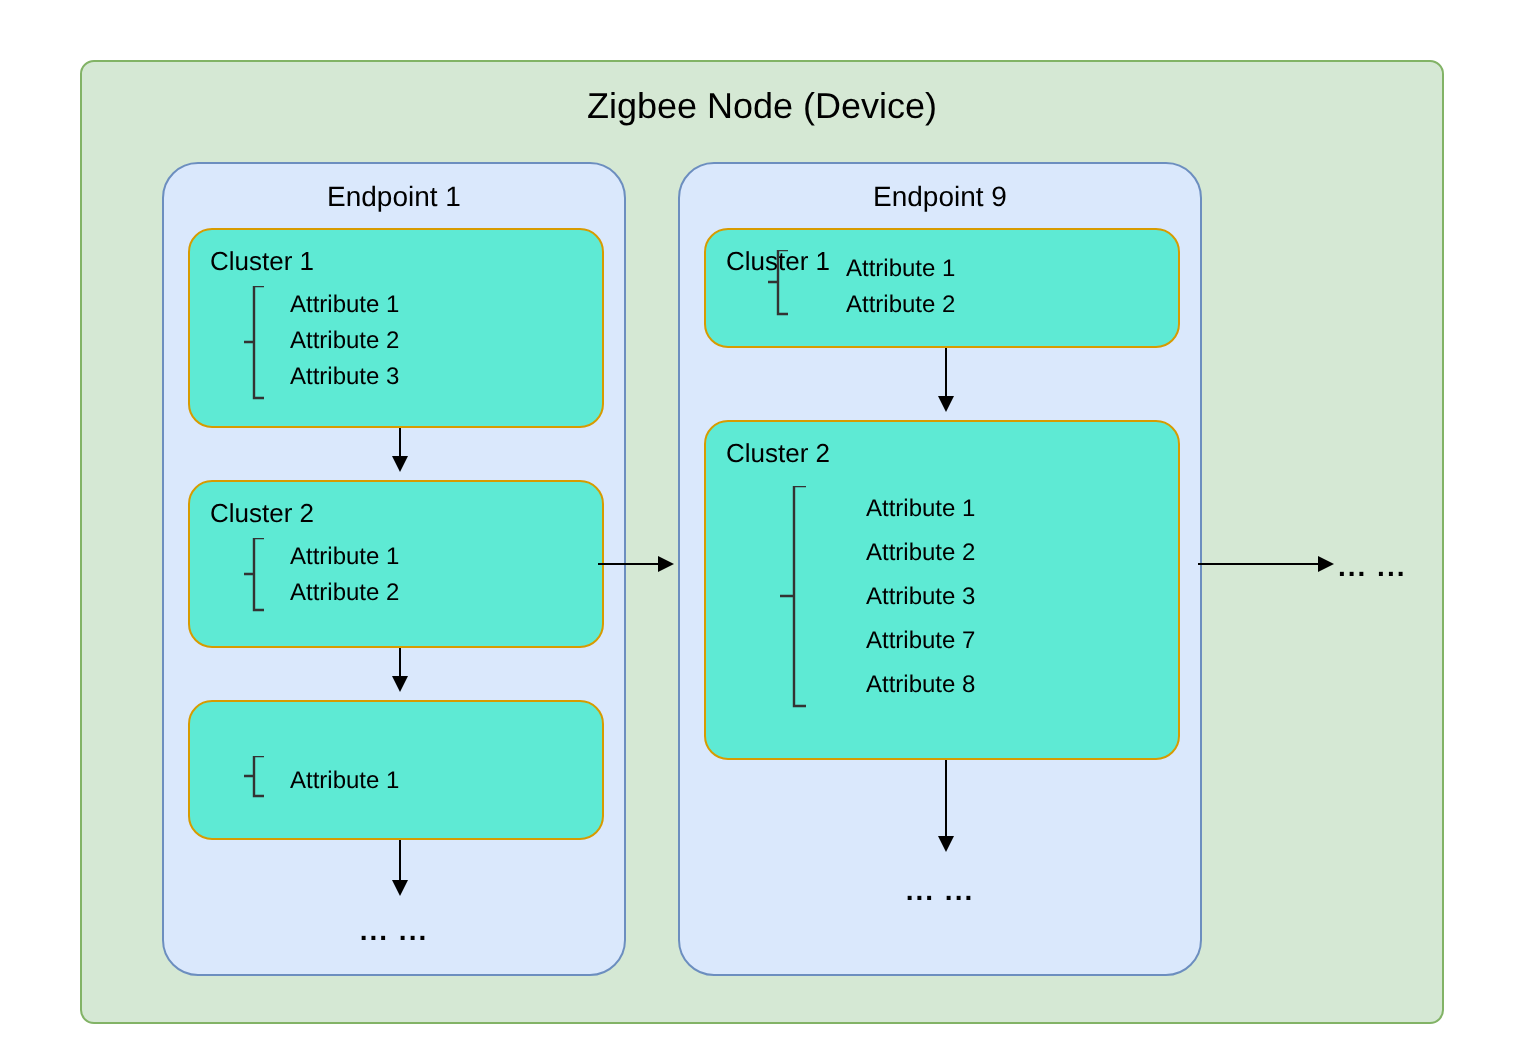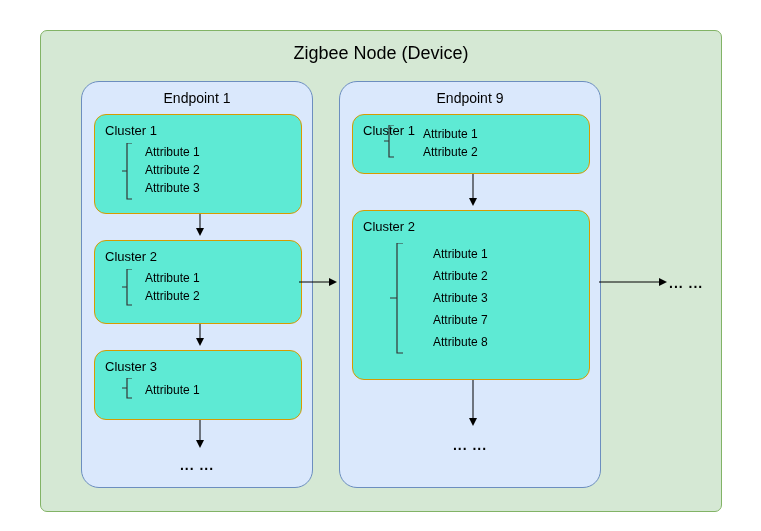--- a/index.html
+++ b/index.html
@@ -110,21 +110,20 @@
         <div>Attribute 1</div>
         <div>Attribute 2</div>
       </div>
     </div>
 
     <svg class="arrow" style="left:113px; top:242px;" width="10" height="24">
       <line x1="5" y1="0" x2="5" y2="18" stroke="#000" stroke-width="1" marker-end="url(#ah1)"></line>
     </svg>
 
     <div class="cluster-box" style="left:12px; top:268px; width:206px; height:68px;">
-      <div class="cluster-title">Cluster 3</div>
       <svg class="bracket" style="position:absolute; left:22px; top:27px;" width="20" height="22">
         <path d="M15 0 H10 V10 H5 M10 10 V20 H15"></path>
       </svg>
       <div class="attr-list" style="position:absolute; left:50px; top:30px;">
         <div>Attribute 1</div>
       </div>
     </div>
 
     <svg class="arrow" style="left:113px; top:338px;" width="10" height="30">
       <line x1="5" y1="0" x2="5" y2="24" stroke="#000" stroke-width="1" marker-end="url(#ah1)"></line>

